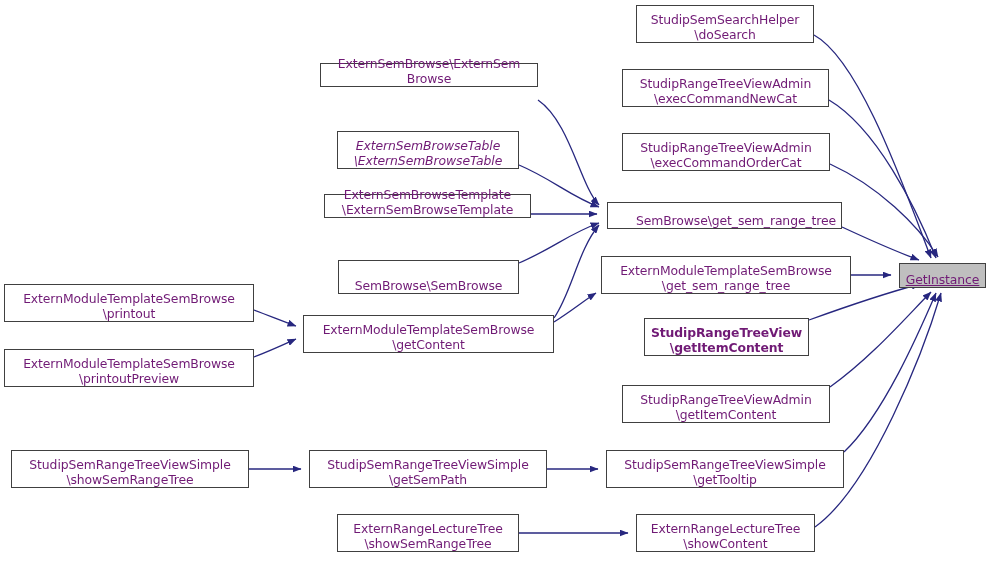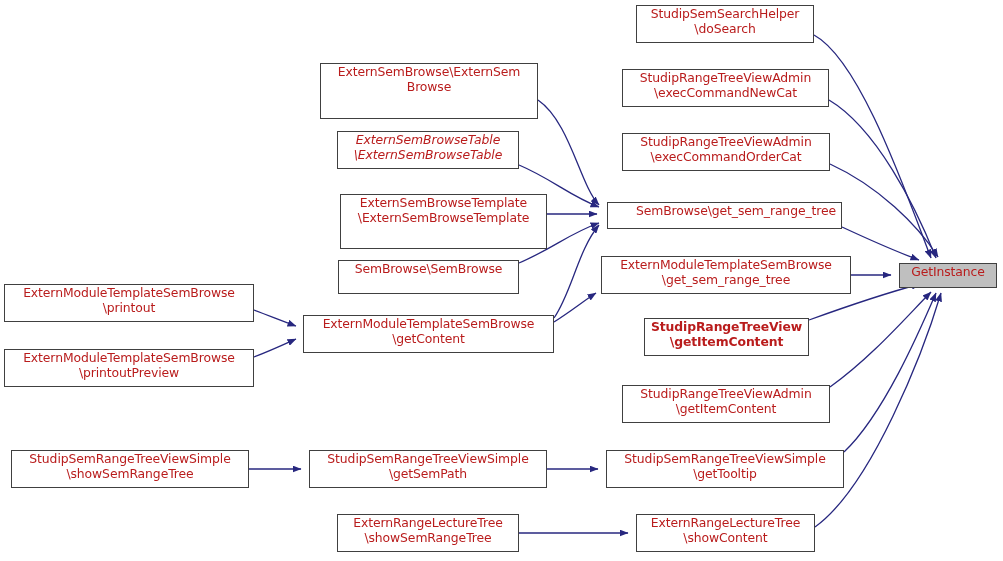--- a/index.html
+++ b/index.html
@@ -23,26 +23,26 @@
     top: 0;
     width: 1003px;
     height: 561px;
     pointer-events: none;
   }
   .node {
     position: absolute;
     box-sizing: border-box;
     border: 1px solid #404040;
     background: #ffffff;
-    color: #b91c1c;
+    color: #701a75;
     font-size: 12.4px;
     line-height: 15px;
     text-align: center;
     display: flex;
-    align-items: flex-start;
+    align-items: flex-end;
     justify-content: center;
     white-space: pre-line;
     letter-spacing: -0.1px;
     z-index: 2;
   }
   .node.current {
     background: #bfbfbf;
     border-color: #404040;
   }
 </style>
@@ -81,25 +81,25 @@
       </g>
   </svg>
 
   <div id="nodes-layer">
       <div class="node" style="left: 636px; top: 5px; width: 178px; height: 38px;"><span>StudipSemSearchHelper
 \doSearch</span></div>
       <div class="node" style="left: 622px; top: 69px; width: 207px; height: 38px;"><span>StudipRangeTreeViewAdmin
 \execCommandNewCat</span></div>
       <div class="node" style="left: 622px; top: 133px; width: 208px; height: 38px;"><span>StudipRangeTreeViewAdmin
 \execCommandOrderCat</span></div>
-      <div class="node" style="left: 320px; top: 63px; width: 218px; height: 56px;"><span>ExternSemBrowse\ExternSem
+      <div class="node" style="left: 320px; top: 63px; width: 218px; height: 24px;"><span>ExternSemBrowse\ExternSem
 Browse</span></div>
       <div class="node" style="left: 337px; top: 131px; width: 182px; height: 38px; font-style: italic;"><span>ExternSemBrowseTable
 \ExternSemBrowseTable</span></div>
-      <div class="node" style="left: 324px; top: 194px; width: 207px; height: 55px; margin-left: 16px;"><span>ExternSemBrowseTemplate
+      <div class="node" style="left: 324px; top: 194px; width: 207px; height: 24px;"><span>ExternSemBrowseTemplate
 \ExternSemBrowseTemplate</span></div>
       <div class="node" style="left: 338px; top: 260px; width: 181px; height: 34px;"><span>SemBrowse\SemBrowse</span></div>
       <div class="node" style="left: 607px; top: 202px; width: 235px; height: 27px; padding-left: 23px;"><span>SemBrowse\get_sem_range_tree</span></div>
       <div class="node" style="left: 4px; top: 284px; width: 250px; height: 38px;"><span>ExternModuleTemplateSemBrowse
 \printout</span></div>
       <div class="node" style="left: 4px; top: 349px; width: 250px; height: 38px;"><span>ExternModuleTemplateSemBrowse
 \printoutPreview</span></div>
       <div class="node" style="left: 303px; top: 315px; width: 251px; height: 38px;"><span>ExternModuleTemplateSemBrowse
 \getContent</span></div>
       <div class="node" style="left: 601px; top: 256px; width: 250px; height: 38px;"><span>ExternModuleTemplateSemBrowse
@@ -111,16 +111,16 @@
       <div class="node" style="left: 11px; top: 450px; width: 238px; height: 38px;"><span>StudipSemRangeTreeViewSimple
 \showSemRangeTree</span></div>
       <div class="node" style="left: 309px; top: 450px; width: 238px; height: 38px;"><span>StudipSemRangeTreeViewSimple
 \getSemPath</span></div>
       <div class="node" style="left: 606px; top: 450px; width: 238px; height: 38px;"><span>StudipSemRangeTreeViewSimple
 \getTooltip</span></div>
       <div class="node" style="left: 337px; top: 514px; width: 182px; height: 38px;"><span>ExternRangeLectureTree
 \showSemRangeTree</span></div>
       <div class="node" style="left: 636px; top: 514px; width: 179px; height: 38px;"><span>ExternRangeLectureTree
 \showContent</span></div>
-      <div class="node current" style="left: 899px; top: 263px; width: 98px; height: 25px;"><span>GetInstance</span></div>
+      <div class="node current" style="left: 899px; top: 263px; width: 87px; height: 25px; text-decoration: underline;"><span>GetInstance</span></div>
     </div>
 
 </div>
 
 </body></html>

